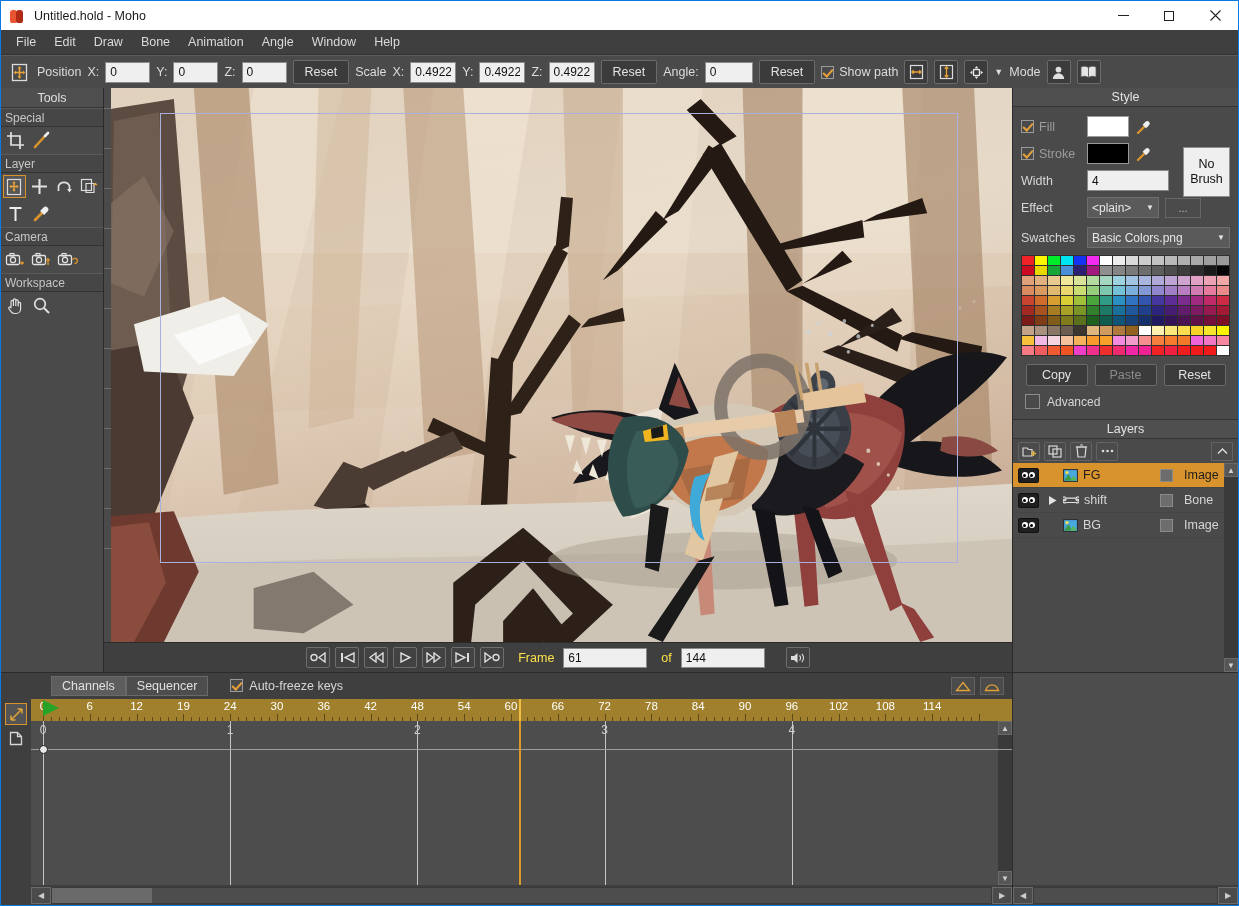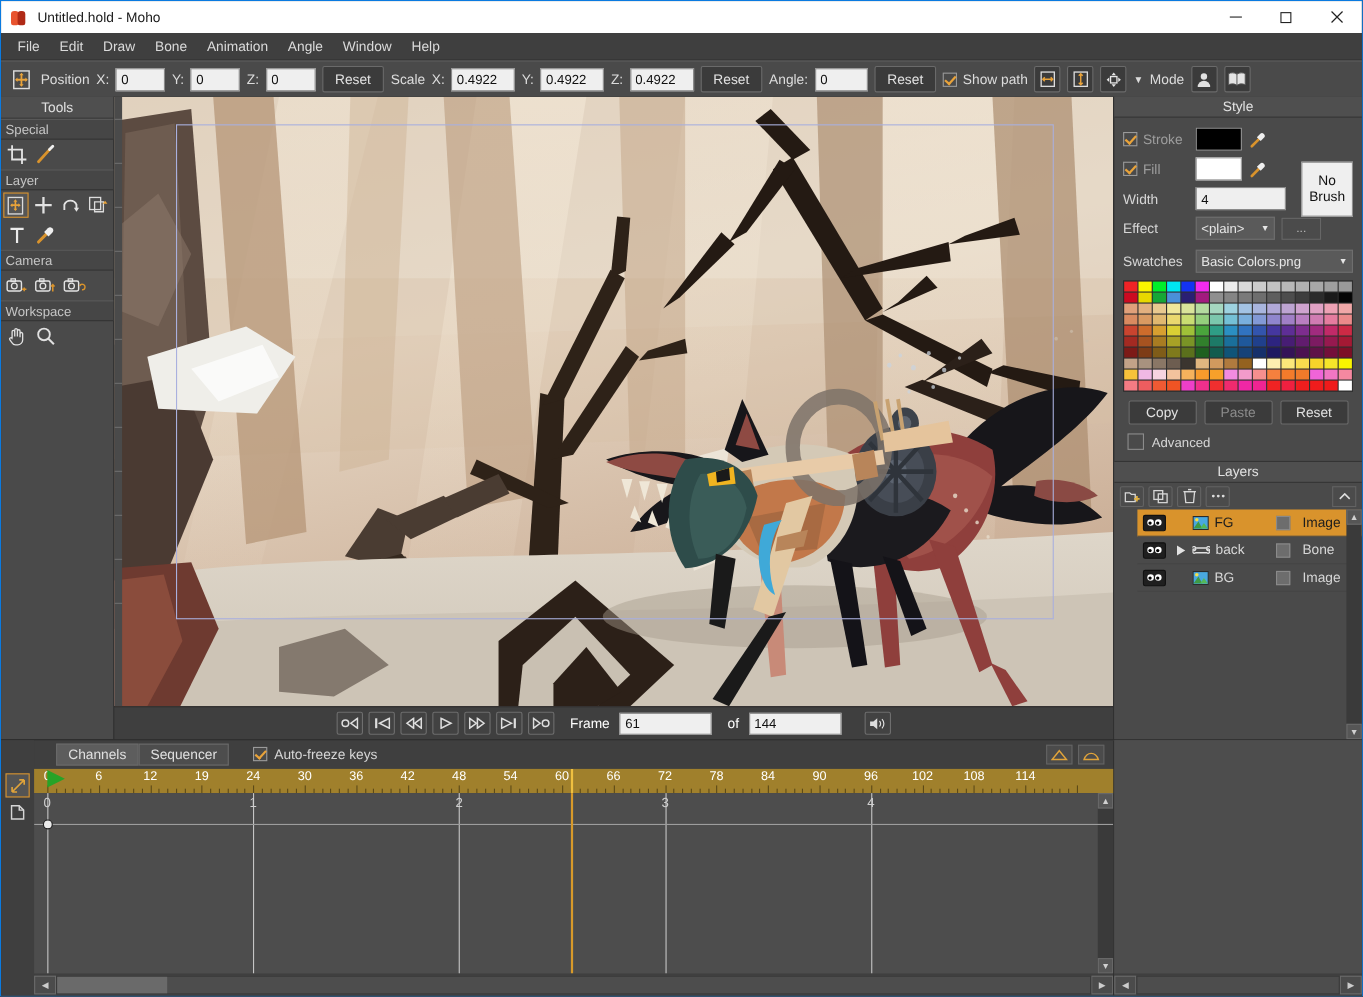--- a/index.html
+++ b/index.html
@@ -43,21 +43,21 @@
             border-radius: 3px 3px 0 0; padding: 2px 12px 3px 12px; font-size: 12px;
             color: #e0e0e0; display: flex; align-items: center; gap: 5px; }
   .pencil { color: #e9a33a; font-size: 11px; }
 
   
   .optbar { height: 33px; background: #4a4a4a; border-top: 1px solid #5c5c5c;
             display: flex; align-items: center; gap: 6px; padding: 0 6px; flex: 0 0 33px; }
   .opt-lbl { color: #dcdcdc; font-size: 12.5px; white-space: nowrap; }
   .opt-input { background: #efefef; color: #101010; border: 1px solid #8a8a8a;
                height: 21px; padding: 0 4px; font-size: 12px; font-family: "Liberation Sans", sans-serif; }
-  .w-pos { width: 45px; } .w-scale { width: 58px; } .w-angle { width: 48px; }
+  .w-pos { width: 45px; } .w-scale { width: 46px; } .w-angle { width: 48px; }
   .opt-btn { background: #3b3b3b; border: 1px solid #6a6a6a; color: #e2e2e2;
              height: 24px; padding: 0 11px; font-size: 12.5px; border-radius: 2px; }
   .chk { display: inline-flex; align-items: center; gap: 5px; }
   .chkbox { width: 13px; height: 13px; border: 1px solid #9a9a9a; background: #4a4a4a;
             display: inline-block; position: relative; }
   .chkbox.on::after { content: ""; position: absolute; left: 3px; top: 0px;
       width: 4px; height: 8px; border: solid #e9a33a; border-width: 0 2.5px 2.5px 0;
       transform: rotate(42deg); }
   .icobtn { width: 24px; height: 24px; background: #3b3b3b; border: 1px solid #6a6a6a;
             display: flex; align-items: center; justify-content: center; border-radius: 2px; }
@@ -93,21 +93,21 @@
   .camframe { position: absolute; left: 56px; top: 25px; width: 798px; height: 450px;
               border: 1.6px solid #a9b0de; pointer-events: none; }
   .ruler-l { position: absolute; left: 0; top: 0; width: 7px; height: 100%; background: #4a4a4a; }
   .ruler-l i { position: absolute; left: 0; width: 7px; height: 1px; background: #6d6d6d; }
 
   
   .playbar { height: 30px; background: #3f3f3f; display: flex; align-items: center;
              justify-content: center; gap: 5px; flex: 0 0 30px; border-top: 1px solid #2b2b2b; }
   .pb { width: 24px; height: 21px; background: #424242; border: 1px solid #6e6e6e;
         display: flex; align-items: center; justify-content: center; border-radius: 2px; }
-  .pb-lbl { font-size: 12.5px; color: #ffffff; margin-left: 9px; margin-right: 4px; }
+  .pb-lbl { font-size: 12.5px; color: #fde047; margin-left: 9px; margin-right: 4px; }
   .pb-input { background: #efefef; color: #101010; border: 1px solid #8a8a8a;
               height: 20px; width: 84px; padding: 0 4px; font-size: 12px;
               font-family: "Liberation Sans", sans-serif; }
   .pb-spk { margin-left: 16px; }
 
   
   .rightcol { width: 226px; flex: 0 0 226px; background: #4a4a4a; border-left: 1px solid #2b2b2b;
               display: flex; flex-direction: column; }
   .panel-title { height: 19px; background: #4f4f4f; border-bottom: 1px solid #343434;
                  display: flex; align-items: center; justify-content: center;
@@ -160,21 +160,21 @@
   .lrow .c-eye { width: 30px; display: flex; justify-content: center; }
   .lrow .c-name { flex: 1 1 auto; display: flex; align-items: center; gap: 5px; padding-left: 4px; }
   .lrow .c-col { width: 28px; display: flex; justify-content: center; }
   .lrow .c-kind { width: 58px; padding-left: 4px; overflow: hidden; }
   .eyeico { width: 21px; height: 15px; background: #1f1f1f; border: 1px solid #111;
             border-radius: 2px; display: flex; align-items: center; justify-content: center; gap: 1px; }
   .eyeico span { width: 6px; height: 6px; background: #fff; border-radius: 50%; position: relative; }
   .eyeico span::after { content: ""; position: absolute; width: 3px; height: 3px;
             background: #000; border-radius: 50%; left: 1px; top: 2px; }
   .kindbox { width: 13px; height: 13px; background: #6d6d6d; border: 1px solid #8a8a8a; }
-  .layerlist { position: relative; flex: 1 1 auto; background: #4a4a4a; overflow: hidden; padding-left: 21px; }
+  .layerlist { position: relative; flex: 1 1 auto; background: #4a4a4a; overflow: hidden; }
   .lscroll { position: absolute; right: 0; top: 0; width: 14px; height: 100%; background: #3a3a3a; }
   .lscroll .up { height: 14px; display: flex; align-items: center; justify-content: center;
                  background: #565656; border: 1px solid #6a6a6a; color: #d0d0d0; font-size: 8px; }
   .lscroll .dn { position: absolute; bottom: 0; width: 14px; height: 14px; display: flex;
                  align-items: center; justify-content: center; background: #565656;
                  border: 1px solid #6a6a6a; color: #d0d0d0; font-size: 8px; }
 
   
   .timeline { flex: 0 0 233px; display: flex; background: #3f3f3f; border-top: 1px solid #2b2b2b; }
   .tl-left { width: 30px; flex: 0 0 30px; background: #3f3f3f; padding-top: 28px; }
@@ -699,36 +699,36 @@
     <div class="rightcol">
       <div class="panel-title">Style</div>
       <div class="style-body" style="position:relative">
         <div class="nobrush">
           <span>No</span>
           <span>Brush</span>
         </div>
         <div class="srow">
           <span class="chk">
             <span class="chkbox on"></span>
-            <span class="slabel dim" style="width:42px">Stroke</span>
+            <span class="slabel dim" style="width:42px">Fill</span>
           </span>
-          <div class="swatchbox" style="background:#000000"></div>
+          <div class="swatchbox" style="background:#ffffff"></div>
           <div class="eyedrop">
             <svg width="16" height="16" viewBox="0 0 16 16">
                 <path d="M2 14 L9 7" stroke="#d9932c" stroke-width="2.4" stroke-linecap="round"></path>
                 <path d="M9.5 2.8 a2.3 2.3 0 0 1 3.5 3.5 l-2.9 2.9 -3.5 -3.5z" fill="#efefef"></path>
               </svg>
           </div>
         </div>
         <div class="srow">
           <span class="chk">
             <span class="chkbox on"></span>
-            <span class="slabel dim" style="width:42px">Fill</span>
+            <span class="slabel dim" style="width:42px">Stroke</span>
           </span>
-          <div class="swatchbox" style="background:#ffffff"></div>
+          <div class="swatchbox" style="background:#000000"></div>
           <div class="eyedrop">
             <svg width="16" height="16" viewBox="0 0 16 16">
                 <path d="M2 14 L9 7" stroke="#d9932c" stroke-width="2.4" stroke-linecap="round"></path>
                 <path d="M9.5 2.8 a2.3 2.3 0 0 1 3.5 3.5 l-2.9 2.9 -3.5 -3.5z" fill="#efefef"></path>
               </svg>
           </div>
         </div>
         <div class="srow">
           <span class="slabel">Width</span>
           <div class="wfield">4</div>
@@ -991,21 +991,21 @@
               <span>
                 <svg width="11" height="11" viewBox="0 0 11 11">
                     <polygon points="2,1 2,10 9.5,5.5" fill="#e2e2e2"></polygon>
                   </svg>
               </span>
               <span>
                 <svg width="16" height="11" viewBox="0 0 16 11">
                     <path d="M3 3.2 a1.9 1.9 0 1 0 0 1.3 a1.9 1.9 0 1 0 0 3 h10 a1.9 1.9 0 1 0 0 -3 a1.9 1.9 0 1 0 0 -1.3z" fill="none" stroke="#e2e2e2" stroke-width="1.2"></path>
                   </svg>
               </span>
-              <span>back</span>
+              <span>shift</span>
             </div>
             <div class="c-col">
                 <span class="kindbox"></span>
               </div>
             <div class="c-kind">Bone</div>
           </div>
           <div class="lrow">
             <div class="c-eye">
               <span class="eyeico">
                   <span></span>

